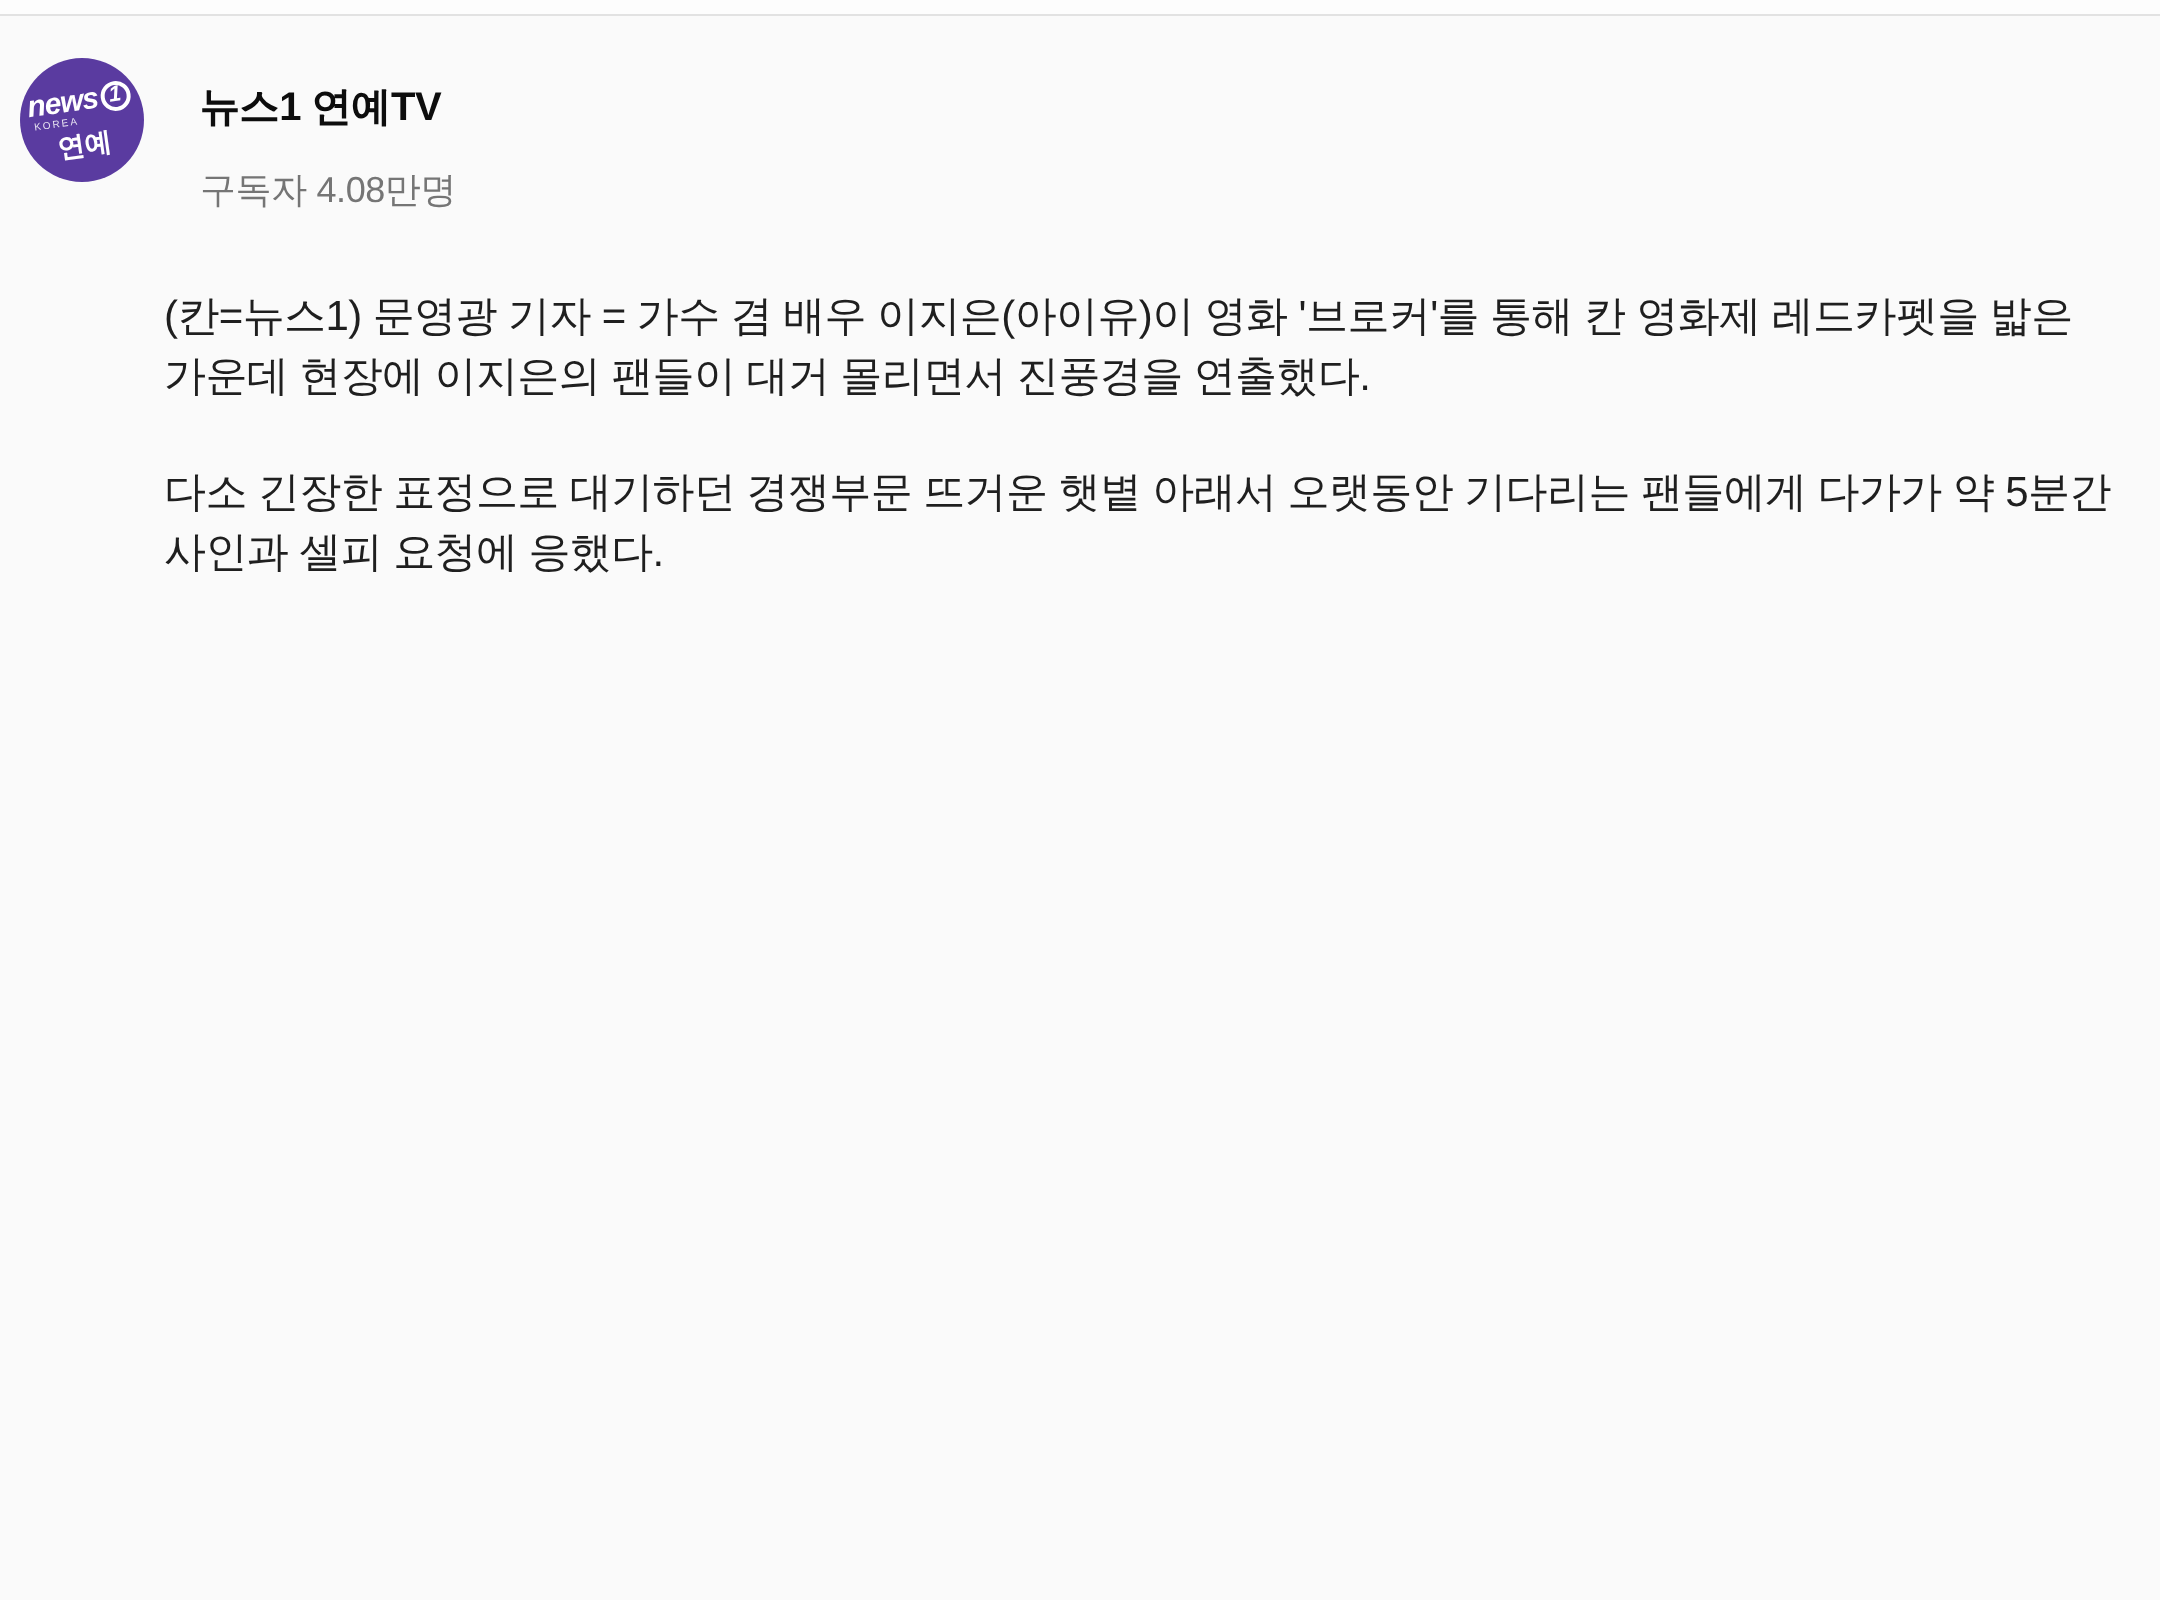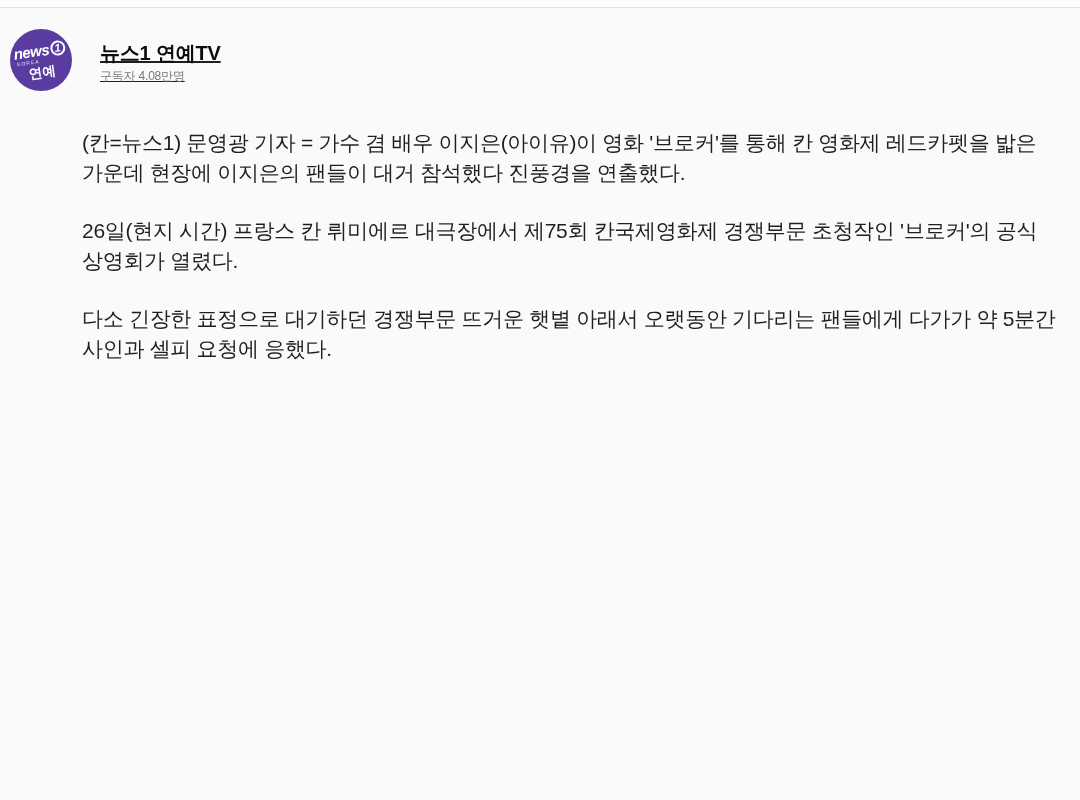--- a/index.html
+++ b/index.html
@@ -70,32 +70,31 @@
     font-style:normal;
   }
   .brand-category{
     font-weight:bold;
     font-size:13.5px;
     margin-top:2px;
   }
   .channel-meta{
     margin-left:28px;
     padding-top:11px;
-    text-decoration:underline;
   }
   .channel-name{
     font-size:20px;
     font-weight:bold;
     color:var(--title-text);
     letter-spacing:-0.2px;
     cursor:pointer;
   }
   .subscriber-count{
-    margin-top:1px;
-    font-size:12px;
+    margin-top:16px;
+    font-size:18px;
     color:var(--subscriber-text);
     letter-spacing:-0.2px;
   }
   .description{
     margin-top:37px;
     padding:0 18px 24px 82px;
     font-size:21px;
     line-height:30px;
     letter-spacing:-0.3px;
     color:var(--body-text);
@@ -120,16 +119,15 @@
       <div class="brand-category">연예</div>
     </div>
   </div>
   <div class="channel-meta">
     <h1 class="channel-name">뉴스1 연예TV</h1>
     <div class="subscriber-count">구독자 4.08만명</div>
   </div>
 </header>
 
 <main class="description">
-    <p>(칸=뉴스1) 문영광 기자 = 가수 겸 배우 이지은(아이유)이 영화 '브로커'를 통해 칸 영화제 레드카펫을 밟은 가운데 현장에 이지은의 팬들이 대거 참석했다 진풍경을 연출했다.</p>
-    <p>26일(현지 시간) 프랑스 칸 뤼미에르 대극장에서 제75회 칸국제영화제 경쟁부문 초청작인 '브로커'의 공식 상영회가 열렸다.</p>
+    <p>(칸=뉴스1) 문영광 기자 = 가수 겸 배우 이지은(아이유)이 영화 '브로커'를 통해 칸 영화제 레드카펫을 밟은 가운데 현장에 이지은의 팬들이 대거 몰리면서 진풍경을 연출했다.</p>
     <p>다소 긴장한 표정으로 대기하던 경쟁부문 뜨거운 햇볕 아래서 오랫동안 기다리는 팬들에게 다가가 약 5분간 사인과 셀피 요청에 응했다.</p>
   </main>
 
 </body></html>

